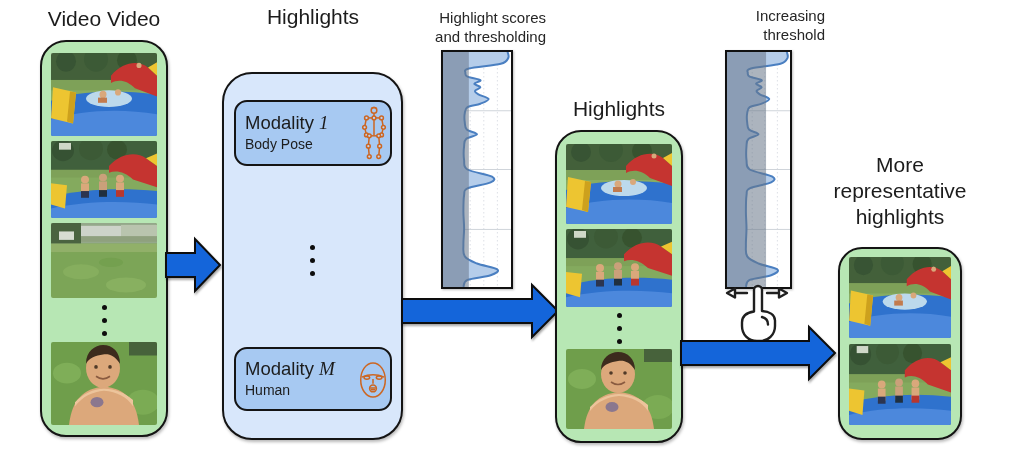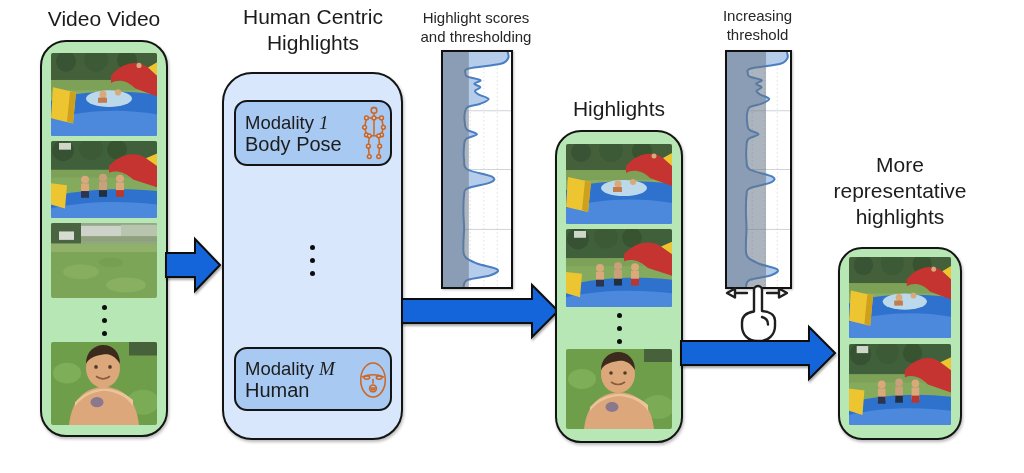--- a/index.html
+++ b/index.html
@@ -1,21 +1,21 @@
 <!DOCTYPE html>
 <html style="--text: #1c1c1c; --panel-green: #b7e7b4; --panel-border: #141414; --modalities-bg: #d8e7fb; --modality-box-bg: #a7c9f2; --arrow-blue: #1465da; --signal-stroke: #4a7fc1; --signal-fill: #b5cdea; --threshold-band: rgba(104,118,137,0.55); --pose-icon-orange: #cc6622;"><head>
 <meta charset="utf-8">
 <style>
   html,body{margin:0;padding:0;background:#ffffff;}
   #canvas{
     position:relative;width:1024px;height:473px;background:#fff;overflow:hidden;
     font-family:"Liberation Sans", sans-serif;color:var(--text,#1c1c1c);
   }
   .title{position:absolute;text-align:center;font-size:21px;line-height:26px;color:var(--text);}
-  .caption{position:absolute;text-align:center;font-size:15px;line-height:19px;color:#262626;}
+  .caption{position:absolute;text-align:right;font-size:15px;line-height:19px;color:#262626;}
   .panel{
     position:absolute;background:var(--panel-green);border:2.5px solid var(--panel-border);
     border-radius:26px;box-sizing:border-box;display:flex;flex-direction:column;align-items:center;
     filter:drop-shadow(1px 2px 1.5px rgba(0,0,0,0.28));
   }
   .frame{display:block;border-radius:2px;flex:none;}
   .dots{display:flex;flex-direction:column;align-items:center;justify-content:center;gap:8px;flex:none;}
   .dot{width:5px;height:5px;border-radius:50%;background:#0d0d0d;}
   #panel-modalities{
     position:absolute;left:222px;top:72px;width:181px;height:368px;box-sizing:border-box;
@@ -23,21 +23,21 @@
     filter:drop-shadow(1px 2px 1.5px rgba(0,0,0,0.28));
   }
   .mbox{
     position:absolute;left:10px;width:158px;box-sizing:border-box;
     background:var(--modality-box-bg);border:2px solid var(--panel-border);border-radius:13px;
     display:flex;align-items:center;padding:4px 0 4px 9px;
   }
   .mtext{flex:1;min-width:0;}
   .mline1{font-size:18.5px;line-height:22px;white-space:nowrap;}
   .mline1 i{font-family:"Liberation Serif",serif;font-size:19px;}
-  .mline2{font-size:20px;line-height:21px;}
+  .mline2{font-size:14px;line-height:21px;}
   .plot{position:absolute;border:2px solid #111;background:#fff;box-sizing:content-box;
         filter:drop-shadow(1px 1.5px 1px rgba(0,0,0,0.25));}
   .plot svg{display:block;}
   .arrow{position:absolute;overflow:visible;filter:drop-shadow(1.5px 2px 1px rgba(0,0,0,0.35));}
   .arrow polygon{fill:var(--arrow-blue);stroke:#0d0d0d;stroke-width:2;}
   .pose path,.pose line,.pose circle,.pose ellipse{stroke:var(--pose-icon-orange);fill:none;stroke-width:1.6;}
   .pose circle.j{fill:#bcd4f6;}
   .gesture path{stroke:#1f1f1f;fill:none;stroke-width:2.4;stroke-linejoin:round;stroke-linecap:round;}
   .gesture path.solid{fill:#ffffff;}
 </style>
@@ -117,21 +117,20 @@
           <circle cx="59" cy="24" r="1.8" fill="#503a28"></circle>
         <path d="M45,33 Q52,38 59,33" stroke="#8a5b40" stroke-width="1.6" fill="none"></path>
         <ellipse cx="46" cy="58" rx="6.5" ry="5" fill="#7d6f92" opacity="0.85"></ellipse>
       </symbol>
     </defs>
   </svg>
 
   <div class="title" style="left:34px;top:6px;width:140px;">Video Video</div>
 
   <div class="title" style="left:225px;top:4px;width:176px;">
-    <div>Human Centric</div>
     <div>Highlights</div>
   </div>
 
   <div class="caption" style="left:406px;top:8px;width:140px;">
     <div>Highlight scores</div>
     <div>and thresholding</div>
   </div>
 
   <div class="title" style="left:555px;top:96px;width:128px;">Highlights</div>
 

